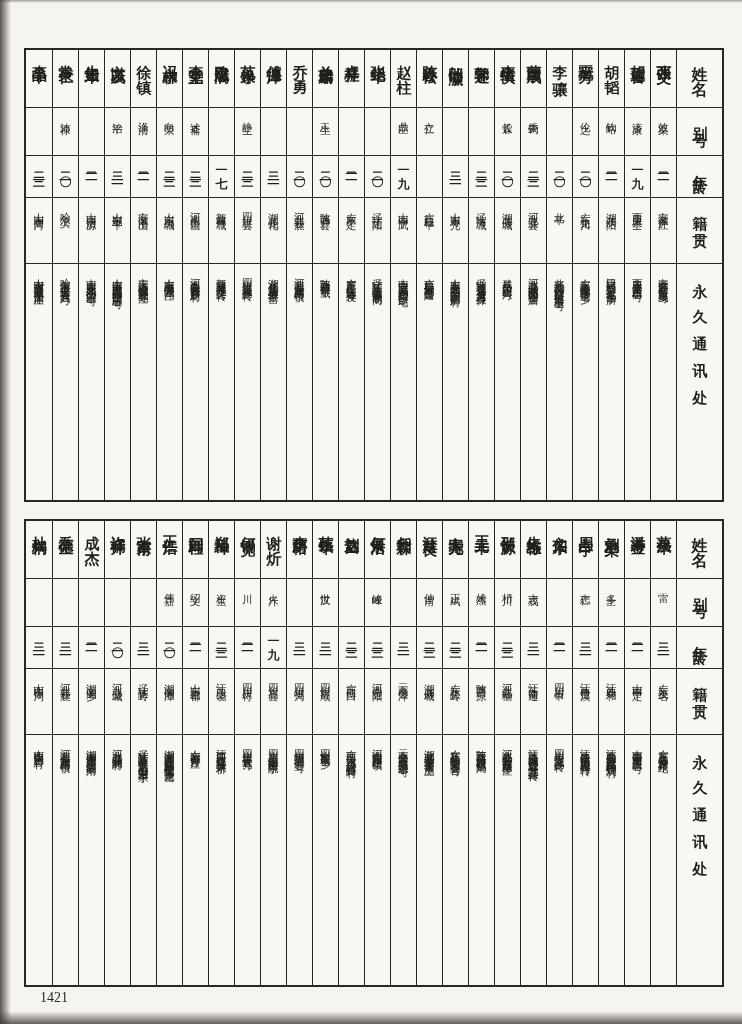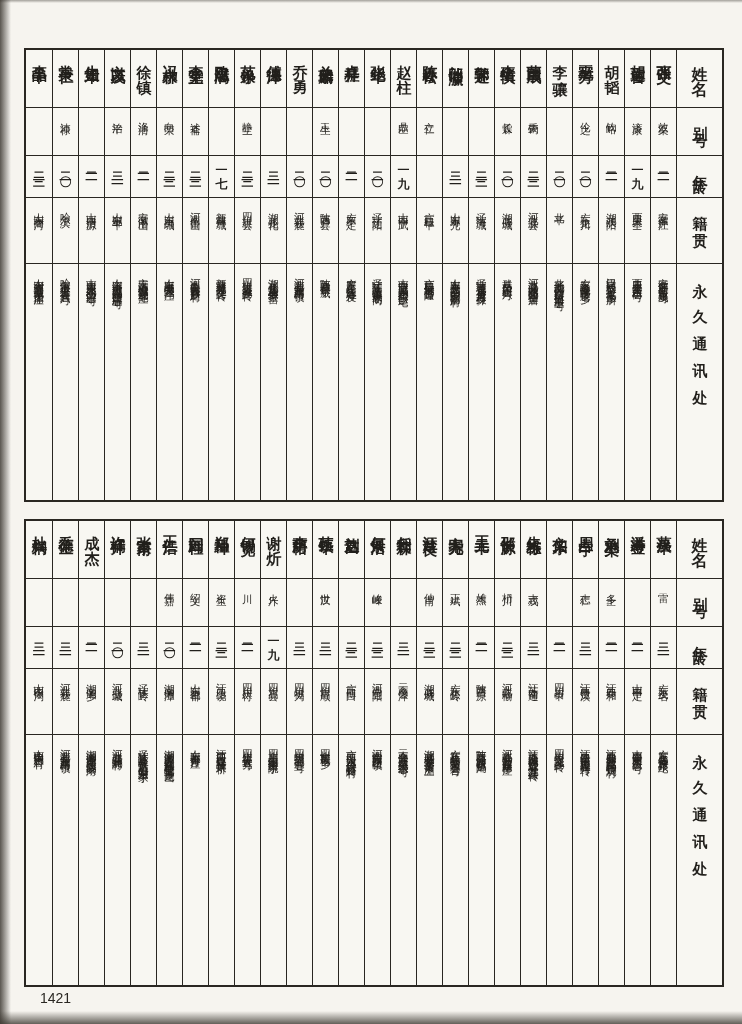--- a/index.html
+++ b/index.html
@@ -61,21 +61,21 @@
 
   .header-col .vtext { font-weight:bold; }
   .header-col .cell-name .vtext    { font-size:16px; letter-spacing:15px; }
   .header-col .cell-hao .vtext     { font-size:15px; letter-spacing:7px;  }
   .header-col .cell-age .vtext     { font-size:15px; letter-spacing:4px;  }
   .header-col .cell-native .vtext  { font-size:15px; letter-spacing:17px; }
   .header-col .cell-address .vtext { font-size:15px; letter-spacing:27px; }
 
   .page-number {
     position:absolute; left:40px; top:990px;
-    font-family:Liberation Sans, sans-serif; font-size:14px; color:#2a2722;text-align:right;
+    font-family:Liberation Serif, serif; font-size:14px; color:#2a2722;text-align:right;
   }
 </style>
 </head>
 <body>
 
 <div class="page">
   <div class="edge-top"></div>
   <div class="edge-left"></div>
   <div class="edge-bottom"></div>
 

